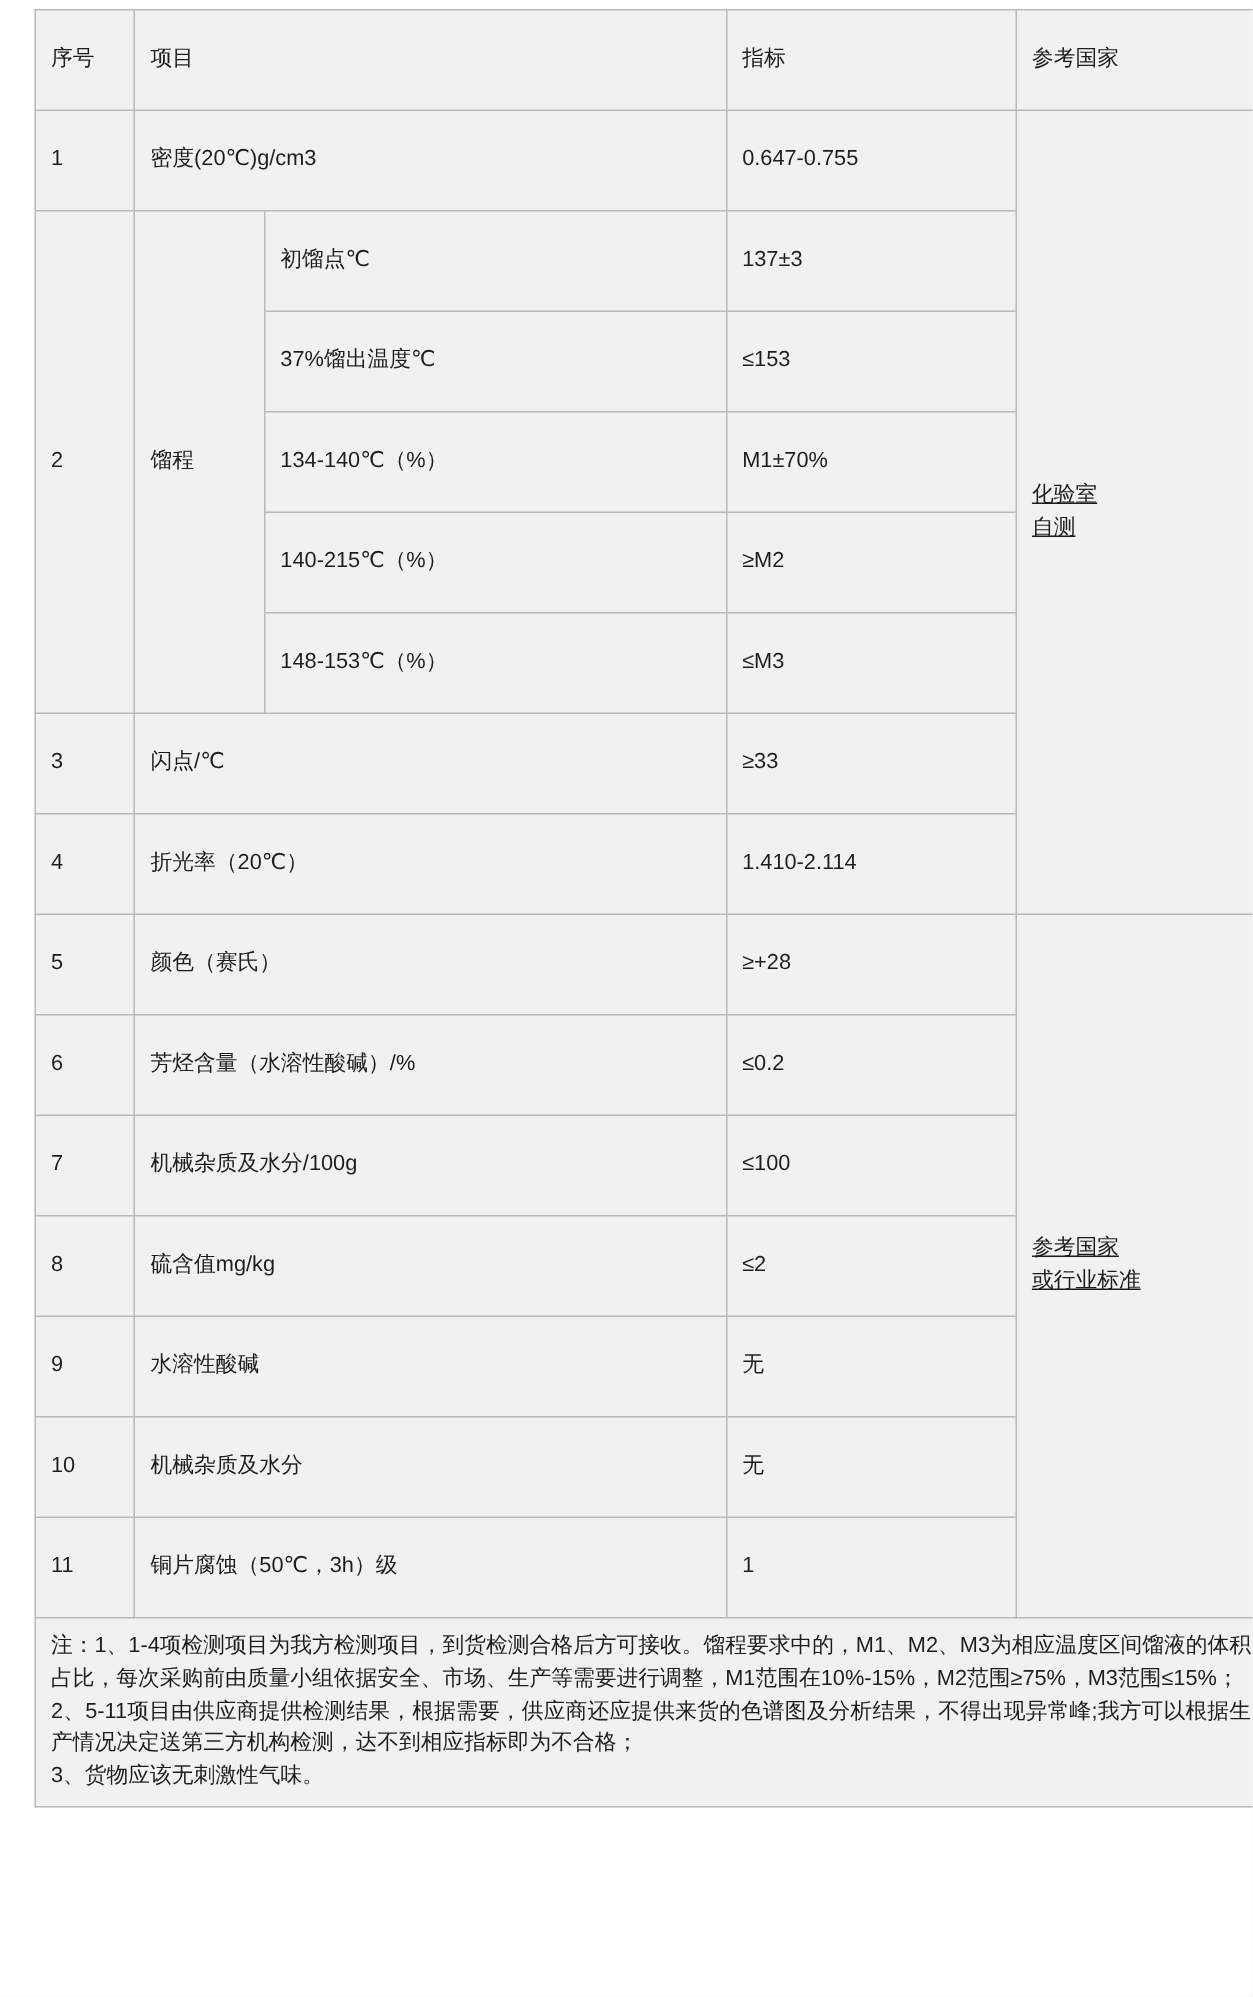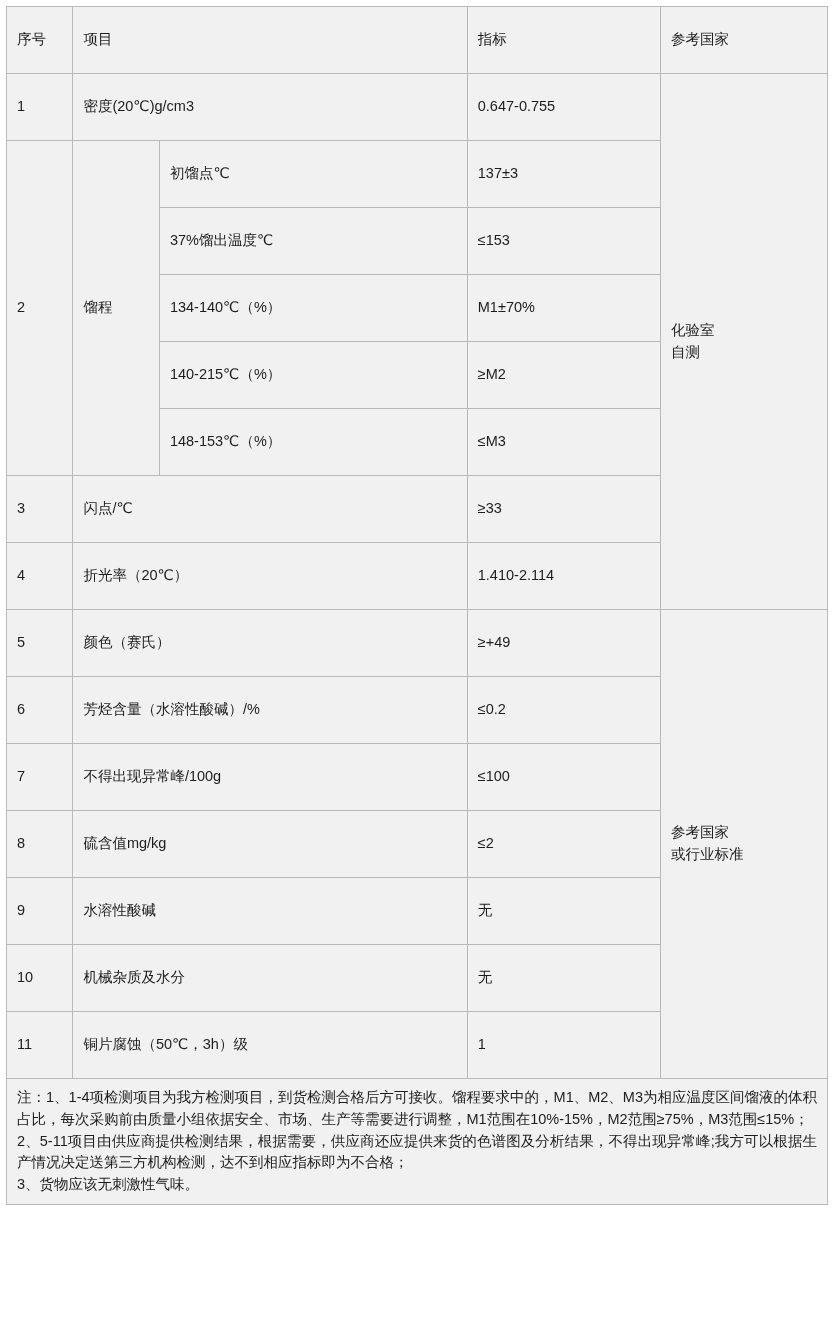--- a/index.html
+++ b/index.html
@@ -9,21 +9,21 @@
   }
   body {
     width: 835px;
     font-family: "Liberation Sans", "DejaVu Sans", sans-serif;
     color: #1a1a1a;
   }
   .page {
     width: 835px;
     min-height: 1331px;
     box-sizing: border-box;
-    padding: 6px 6px 0 6px;
+    padding: 6px 6px 0 23px;
     background: #ffffff;
   }
   table.spec {
     border-collapse: collapse;
     width: 822px;
     table-layout: fixed;
     background: #f1f1f1;
   }
   table.spec td {
     border: 1px solid #b9b9b9;
@@ -41,20 +41,21 @@
   .col-item  { width: 86px; }
   .col-sub   { width: 306px; }
   .col-index { width: 192px; }
   .col-meth  { width: 166px; }
   .row-tall td { height: 50px; }
   .method-cell {
     vertical-align: middle;
   }
   .method-cell div {
     white-space: nowrap;
+    text-decoration: underline;
   }
   .note-cell {
     border: 1px solid #b9b9b9;
     border-top: none;
     background: #f1f1f1;
     padding: 14px 12px 16px 12px;
     font-size: 14.5px;
     line-height: 1.85;
     color: #1d1d1d;
     margin-left: 32px;
@@ -128,36 +129,36 @@
 
       <tr class="row-tall">
         <td>4</td>
         <td colspan="2">折光率（20℃）</td>
         <td>1.410-2.114</td>
       </tr>
 
       <tr class="row-tall">
         <td>5</td>
         <td colspan="2">颜色（赛氏）</td>
-        <td>≥+49</td>
+        <td>≥+28</td>
         <td class="method-cell" rowspan="7">
           <div>参考国家</div>
           <div>或行业标准</div>
         </td>
       </tr>
 
       <tr class="row-tall">
         <td>6</td>
         <td colspan="2">芳烃含量（水溶性酸碱）/%</td>
         <td>≤0.2</td>
       </tr>
 
       <tr class="row-tall">
         <td>7</td>
-        <td colspan="2">不得出现异常峰/100g</td>
+        <td colspan="2">机械杂质及水分/100g</td>
         <td>≤100</td>
       </tr>
 
       <tr class="row-tall">
         <td>8</td>
         <td colspan="2">硫含值mg/kg</td>
         <td>≤2</td>
       </tr>
 
       <tr class="row-tall">

